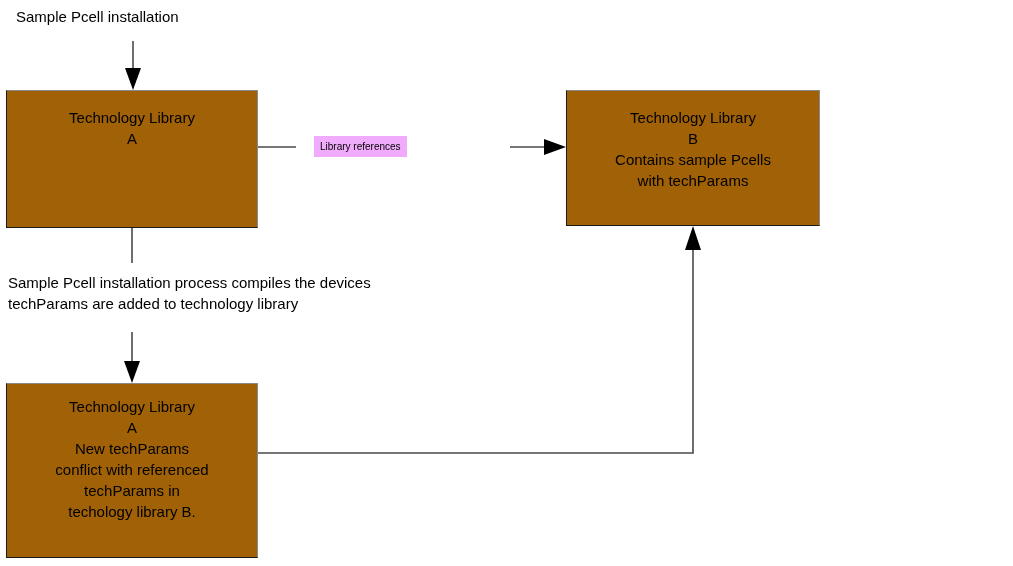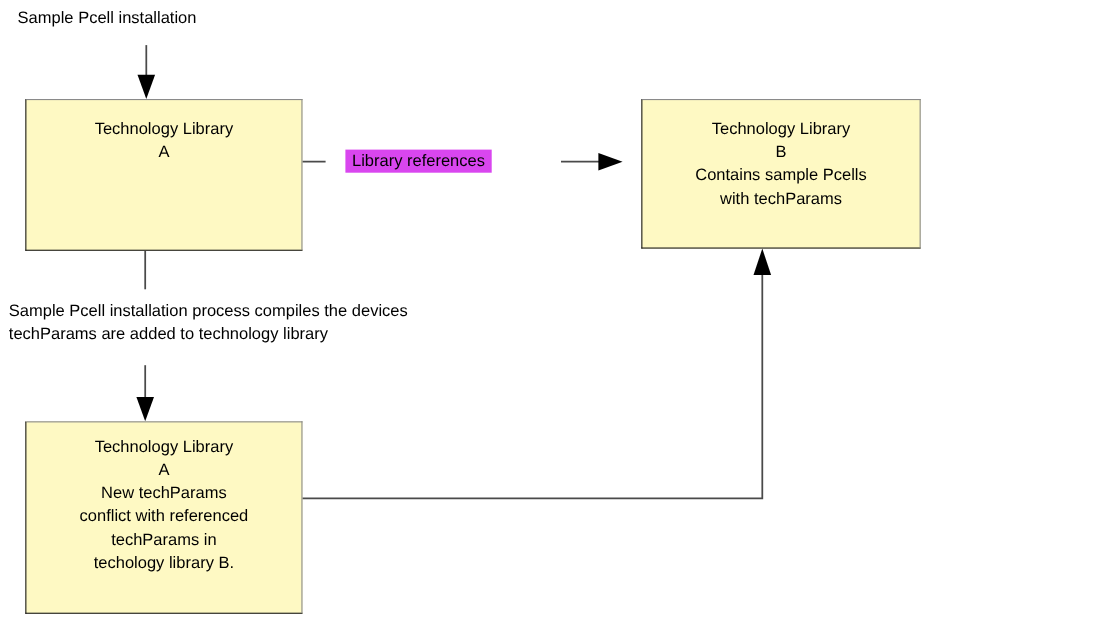--- a/index.html
+++ b/index.html
@@ -18,48 +18,47 @@
     height: 566px;
     background: #ffffff;
     overflow: hidden;
   }
   .node-box {
     position: absolute;
     box-sizing: border-box;
     border: 1px solid #1a1a1a;
     border-top-color: #8a8a8a;
     border-right-color: #8a8a8a;
-    background: #fef9c3;
+    background: #a16207;
     display: flex;
     align-items: flex-start;
     justify-content: center;
-    margin-left: 17px;
   }
   .node-text {
     text-align: center;
     font-size: 15px;
     line-height: 21px;
     color: #000000;
     white-space: pre-line;
   }
   .free-label {
     position: absolute;
     font-size: 15px;
     line-height: 21px;
     color: #000000;
     white-space: pre-line;
     text-align: left;
   }
   .edge-label {
     position: absolute;
-    font-size: 15px;
+    font-size: 10px;
     line-height: 21px;
     color: #000000;
     white-space: nowrap;
-    background: #d946ef;
+    background: #f0abfc;
     padding: 0 6px;
   }
   svg.edges {
     position: absolute;
     left: 0;
     top: 0;
     width: 1013px;
     height: 566px;
     overflow: visible;
   }

